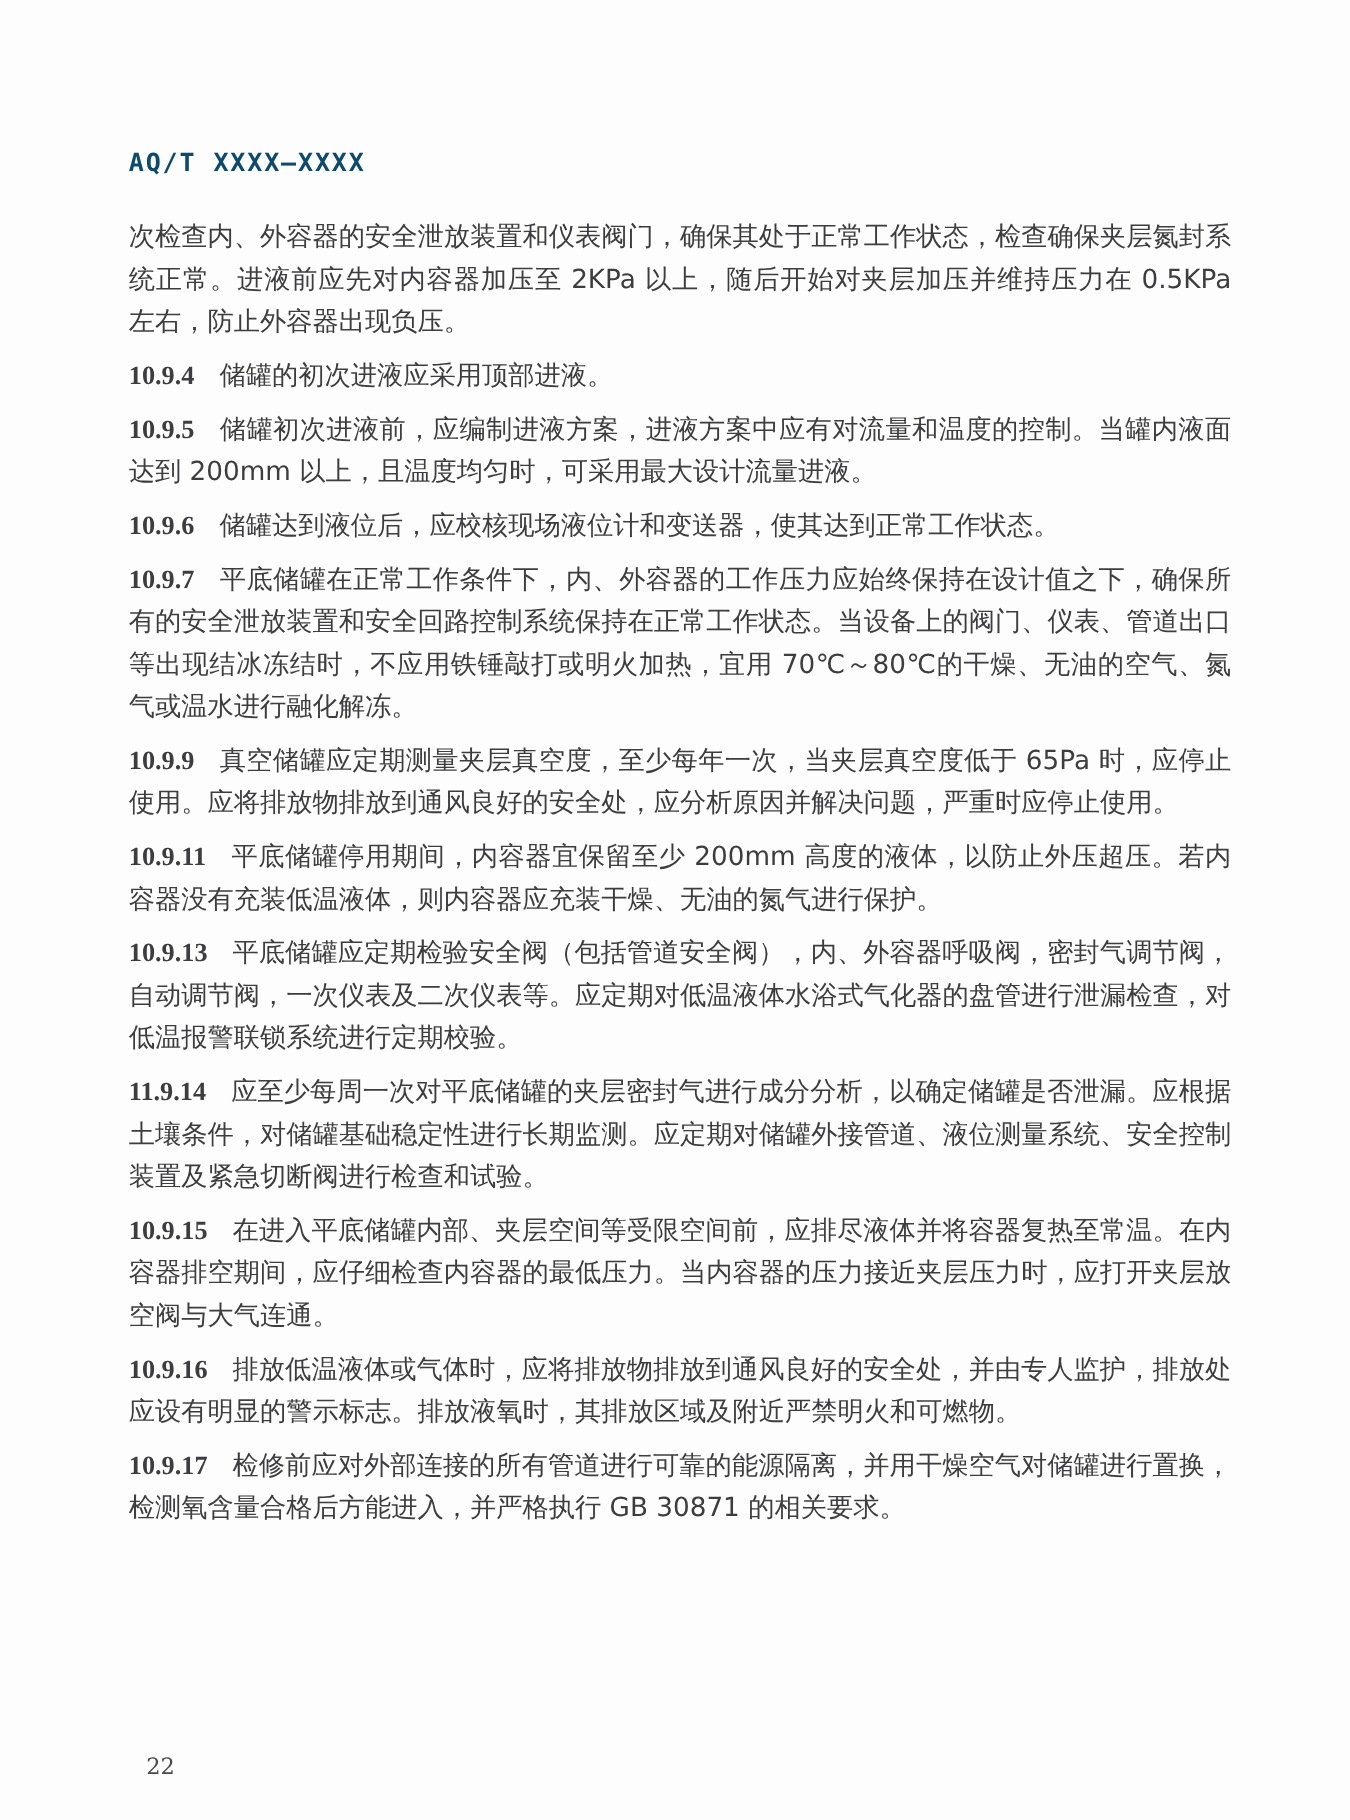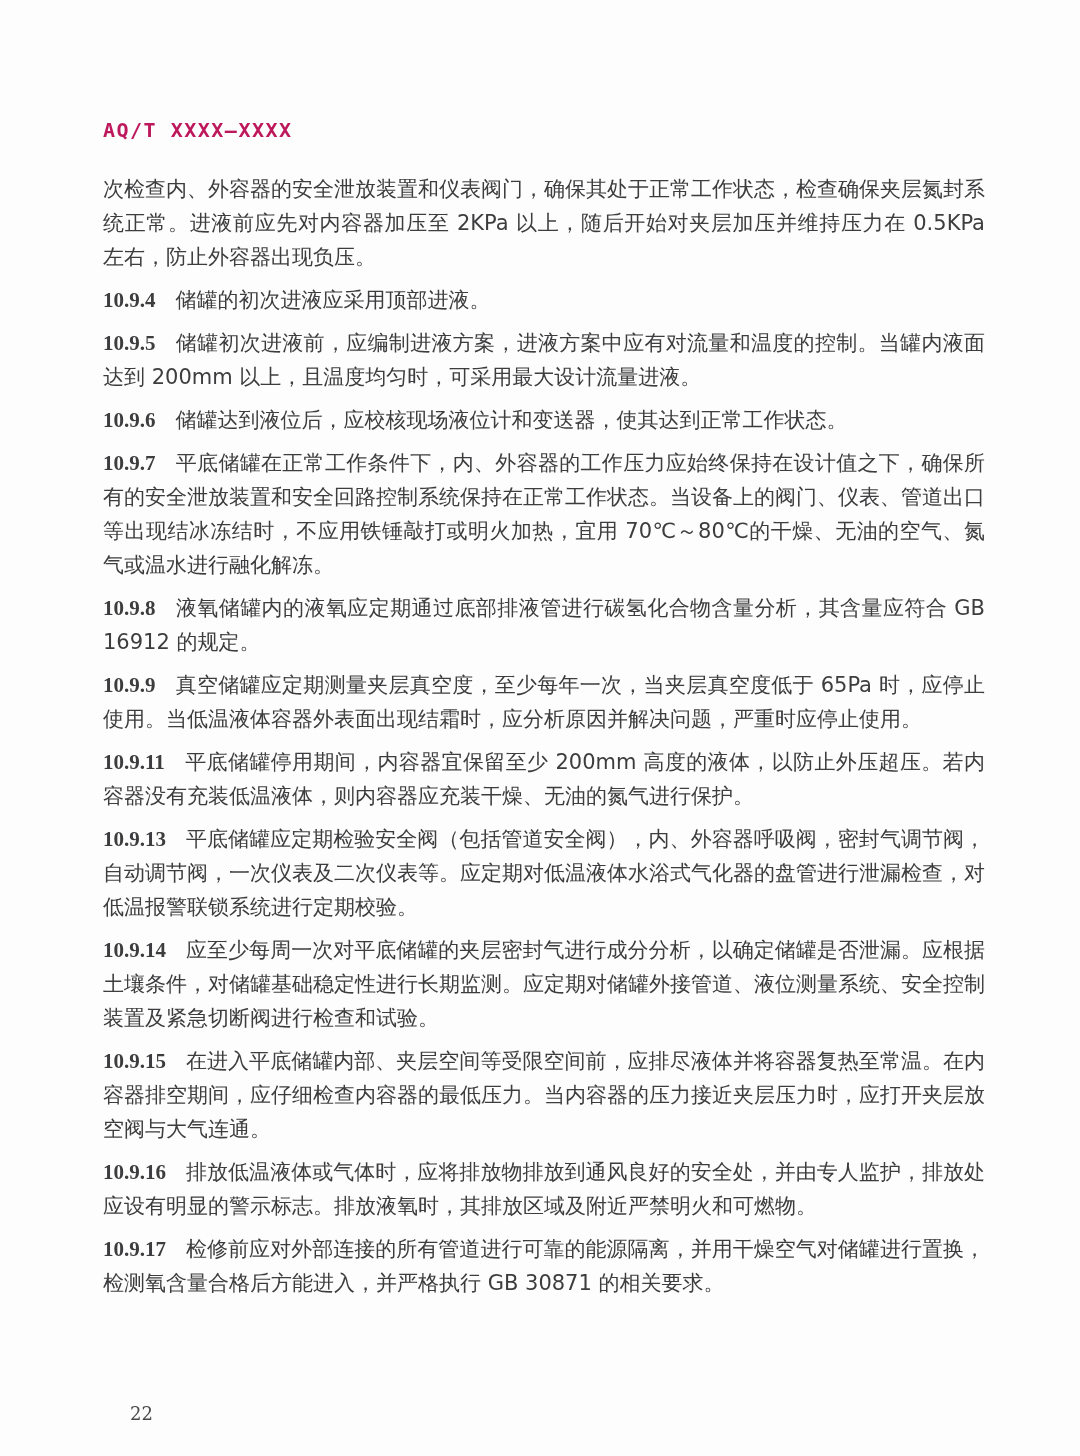--- a/index.html
+++ b/index.html
@@ -16,41 +16,41 @@
     box-sizing: border-box;
     padding: 118px 95px 0 103px;
     font-family: "DejaVu Sans", sans-serif;
     color: #3d3c3e;
     overflow: hidden;
   }
   .doc-header {
     font-size: 20px;
     font-weight: 700;
     letter-spacing: 1.5px;
-    color: #be185d;
+    color: #0c4a6e;
     margin: 0 0 30px 0;
     font-family: "DejaVu Sans Mono", "DejaVu Sans", monospace;
   }
   .body-text {
     font-size: 21px;
     line-height: 34px;
   }
   .para {
     margin: 9px 0;
     text-align: justify;
   }
   .clause-num {
     font-weight: 700;
     padding-right: 20px;
     white-space: nowrap;
     font-family: Liberation Serif, serif;
   }
   .page-number {
     position: absolute;
-    left: 130px;
+    left: 117px;
     bottom: 32px;
     font-size: 18px;
     color: #4a4a4c;
     font-family: "DejaVu Serif", serif;
   }
 </style>
 </head>
 <body>
 
 <div class="page">
@@ -62,31 +62,30 @@
     <p class="para"><span>次检查内、外容器的安全泄放装置和仪表阀门，确保其处于正常工作状态，检查确保夹层氮封系统正常。进液前应先对内容器加压至 2KPa 以上，随后开始对夹层加压并维持压力在 0.5KPa 左右，防止外容器出现负压。</span></p>
 
     <p class="para"><span class="clause-num">10.9.4</span><span>储罐的初次进液应采用顶部进液。</span></p>
 
     <p class="para"><span class="clause-num">10.9.5</span><span>储罐初次进液前，应编制进液方案，进液方案中应有对流量和温度的控制。当罐内液面达到 200mm 以上，且温度均匀时，可采用最大设计流量进液。</span></p>
 
     <p class="para"><span class="clause-num">10.9.6</span><span>储罐达到液位后，应校核现场液位计和变送器，使其达到正常工作状态。</span></p>
 
     <p class="para"><span class="clause-num">10.9.7</span><span>平底储罐在正常工作条件下，内、外容器的工作压力应始终保持在设计值之下，确保所有的安全泄放装置和安全回路控制系统保持在正常工作状态。当设备上的阀门、仪表、管道出口等出现结冰冻结时，不应用铁锤敲打或明火加热，宜用 70℃～80℃的干燥、无油的空气、氮气或温水进行融化解冻。</span></p>
 
-    <p class="para"><span class="clause-num">10.9.8</span><span>液氧储罐内的液氧应定期通过底部排液管进行碳氢化合物含量分析，其含量应符合 GB 16912 的规定。</span></p>
 
-    <p class="para"><span class="clause-num">10.9.9</span><span>真空储罐应定期测量夹层真空度，至少每年一次，当夹层真空度低于 65Pa 时，应停止使用。当低温液体容器外表面出现结霜时，应分析原因并解决问题，严重时应停止使用。</span></p>
+    <p class="para"><span class="clause-num">10.9.9</span><span>真空储罐应定期测量夹层真空度，至少每年一次，当夹层真空度低于 65Pa 时，应停止使用。应将排放物排放到通风良好的安全处，应分析原因并解决问题，严重时应停止使用。</span></p>
 
 
     <p class="para"><span class="clause-num">10.9.11</span><span>平底储罐停用期间，内容器宜保留至少 200mm 高度的液体，以防止外压超压。若内容器没有充装低温液体，则内容器应充装干燥、无油的氮气进行保护。</span></p>
 
 
     <p class="para"><span class="clause-num">10.9.13</span><span>平底储罐应定期检验安全阀（包括管道安全阀），内、外容器呼吸阀，密封气调节阀，自动调节阀，一次仪表及二次仪表等。应定期对低温液体水浴式气化器的盘管进行泄漏检查，对低温报警联锁系统进行定期校验。</span></p>
 
-    <p class="para"><span class="clause-num">10.9.14</span><span>应至少每周一次对平底储罐的夹层密封气进行成分分析，以确定储罐是否泄漏。应根据土壤条件，对储罐基础稳定性进行长期监测。应定期对储罐外接管道、液位测量系统、安全控制装置及紧急切断阀进行检查和试验。</span></p>
+    <p class="para"><span class="clause-num">11.9.14</span><span>应至少每周一次对平底储罐的夹层密封气进行成分分析，以确定储罐是否泄漏。应根据土壤条件，对储罐基础稳定性进行长期监测。应定期对储罐外接管道、液位测量系统、安全控制装置及紧急切断阀进行检查和试验。</span></p>
 
     <p class="para"><span class="clause-num">10.9.15</span><span>在进入平底储罐内部、夹层空间等受限空间前，应排尽液体并将容器复热至常温。在内容器排空期间，应仔细检查内容器的最低压力。当内容器的压力接近夹层压力时，应打开夹层放空阀与大气连通。</span></p>
 
     <p class="para"><span class="clause-num">10.9.16</span><span>排放低温液体或气体时，应将排放物排放到通风良好的安全处，并由专人监护，排放处应设有明显的警示标志。排放液氧时，其排放区域及附近严禁明火和可燃物。</span></p>
 
     <p class="para"><span class="clause-num">10.9.17</span><span>检修前应对外部连接的所有管道进行可靠的能源隔离，并用干燥空气对储罐进行置换，检测氧含量合格后方能进入，并严格执行 GB 30871 的相关要求。</span></p>
 
   </div>
 
   <div class="page-number">22</div>

